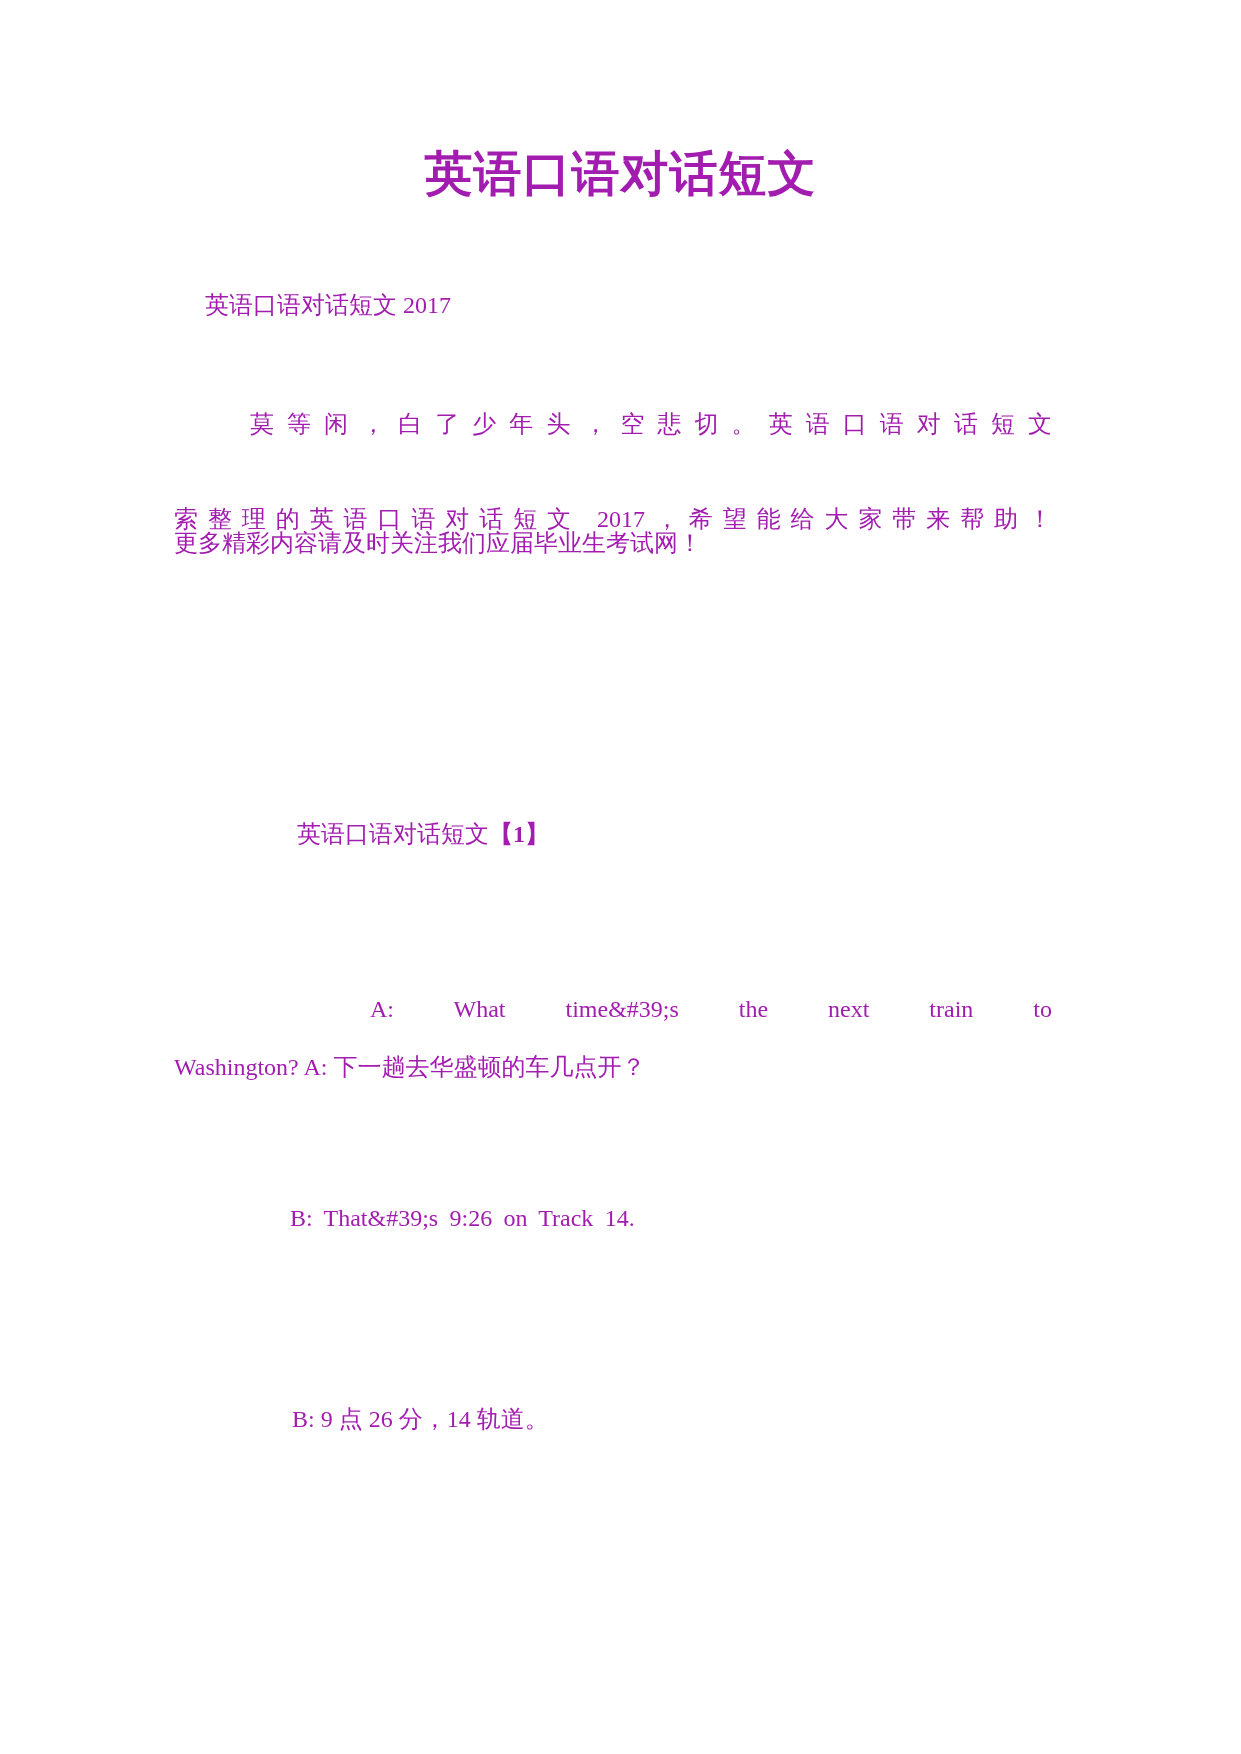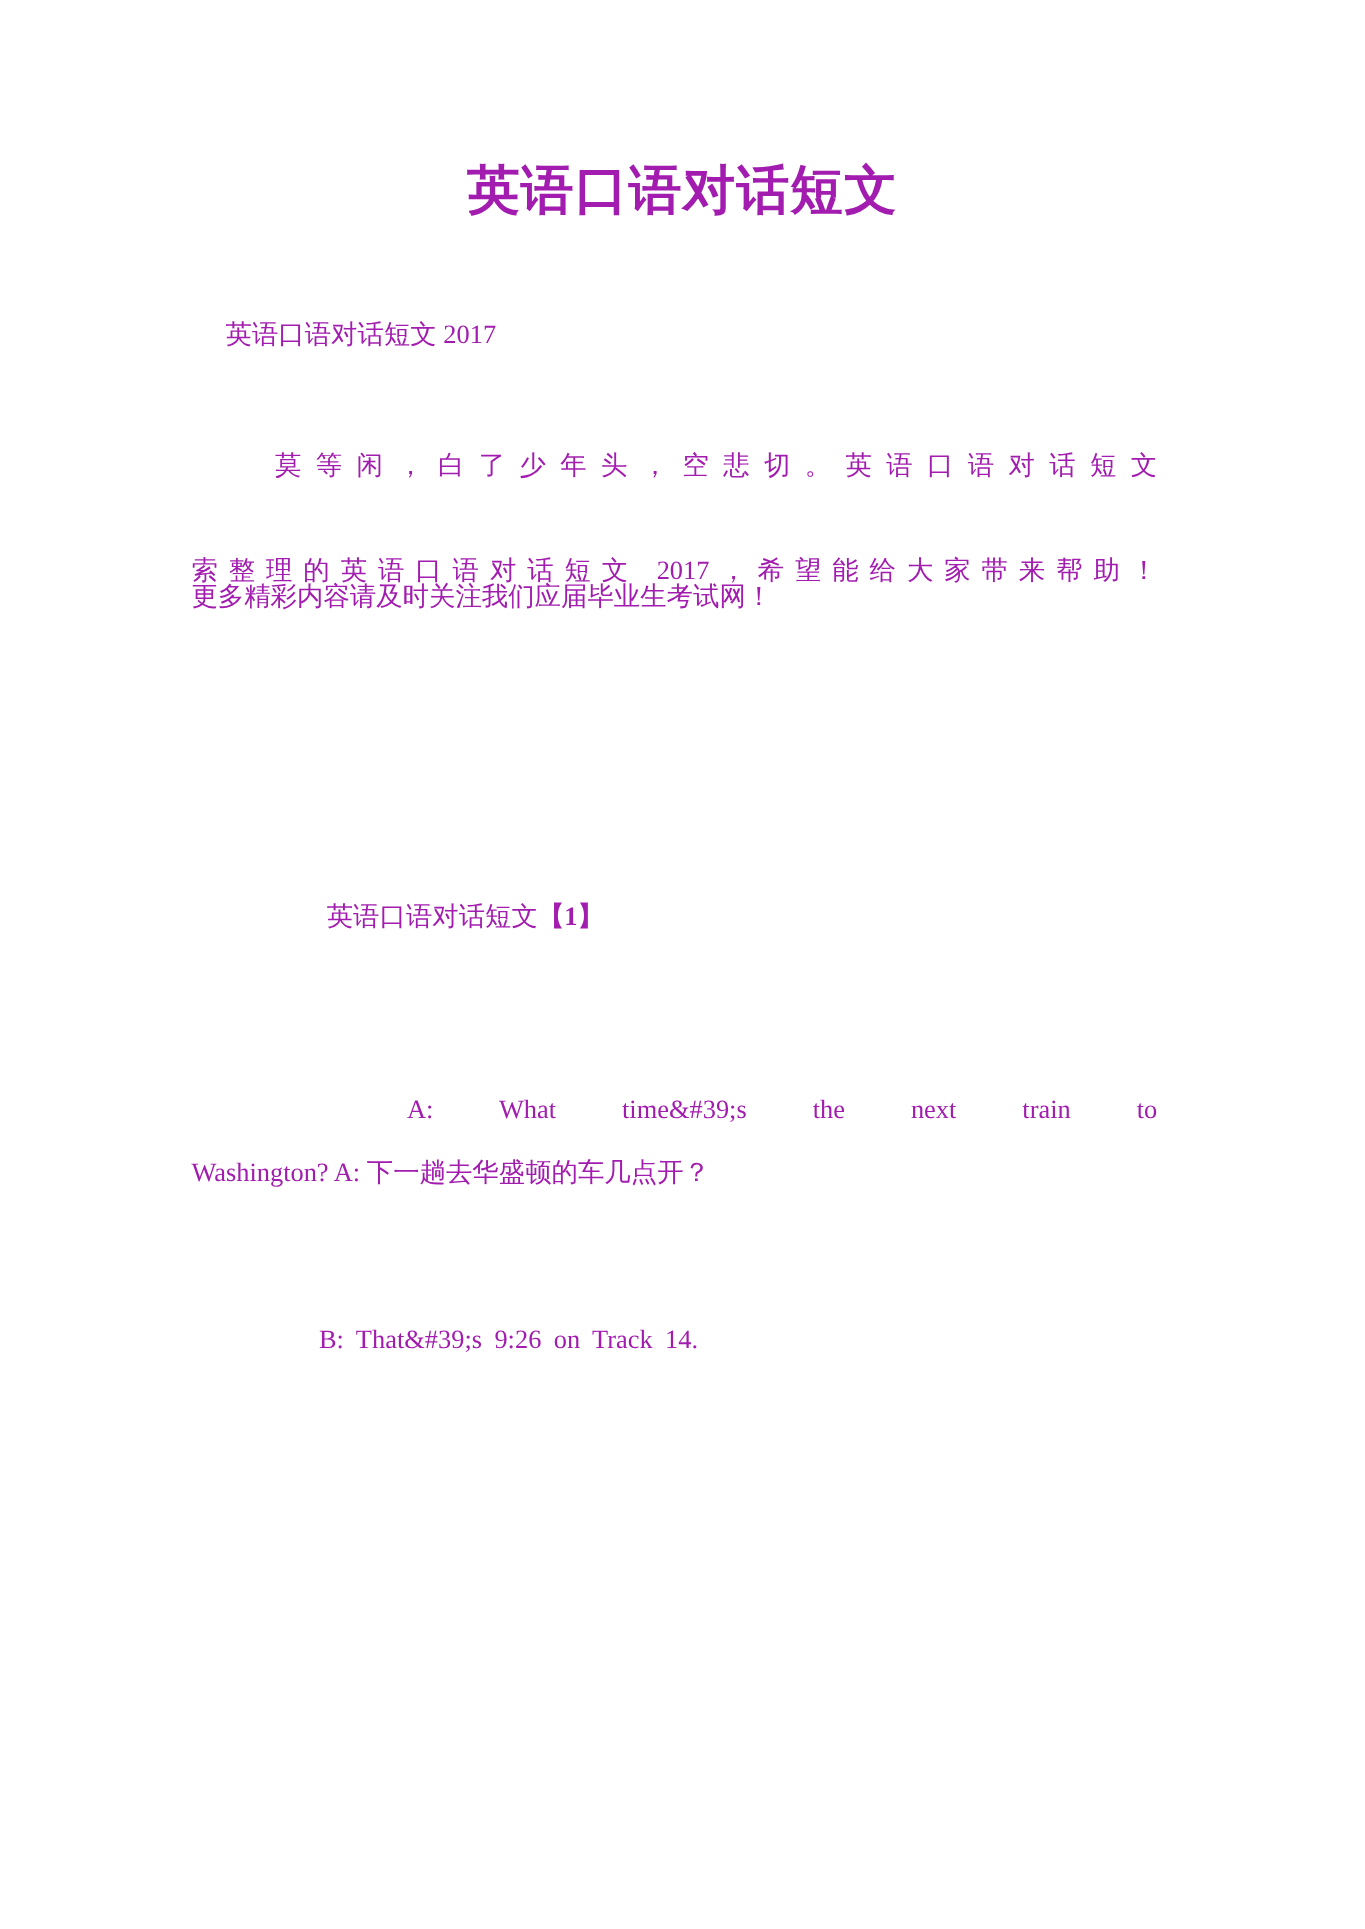--- a/index.html
+++ b/index.html
@@ -62,14 +62,15 @@
   <p class="line" style="top:529px; left:174px;">更多精彩内容请及时关注我们应届毕业生考试网！</p>
 
   <p class="line" style="top:820px; left:297px;"><span>英语口语对话短文</span><span class="marker">【1】</span></p>
 
   <p class="line justified" style="top:995px; left:335px; right:189px;margin-left:35px;">A: What time&amp;#39;s the next train to</p>
 
   <p class="line" style="top:1053px; left:174px;">Washington? A: 下一趟去华盛顿的车几点开？</p>
 
   <p class="line wide-words" style="top:1204px; left:290px;">B: That&amp;#39;s 9:26 on Track 14.</p>
 
+  <p class="line" style="top:1405px; left:292px;">B: 9 点 26 分，14 轨道。</p>
 
 </div>
 
 </body></html>

